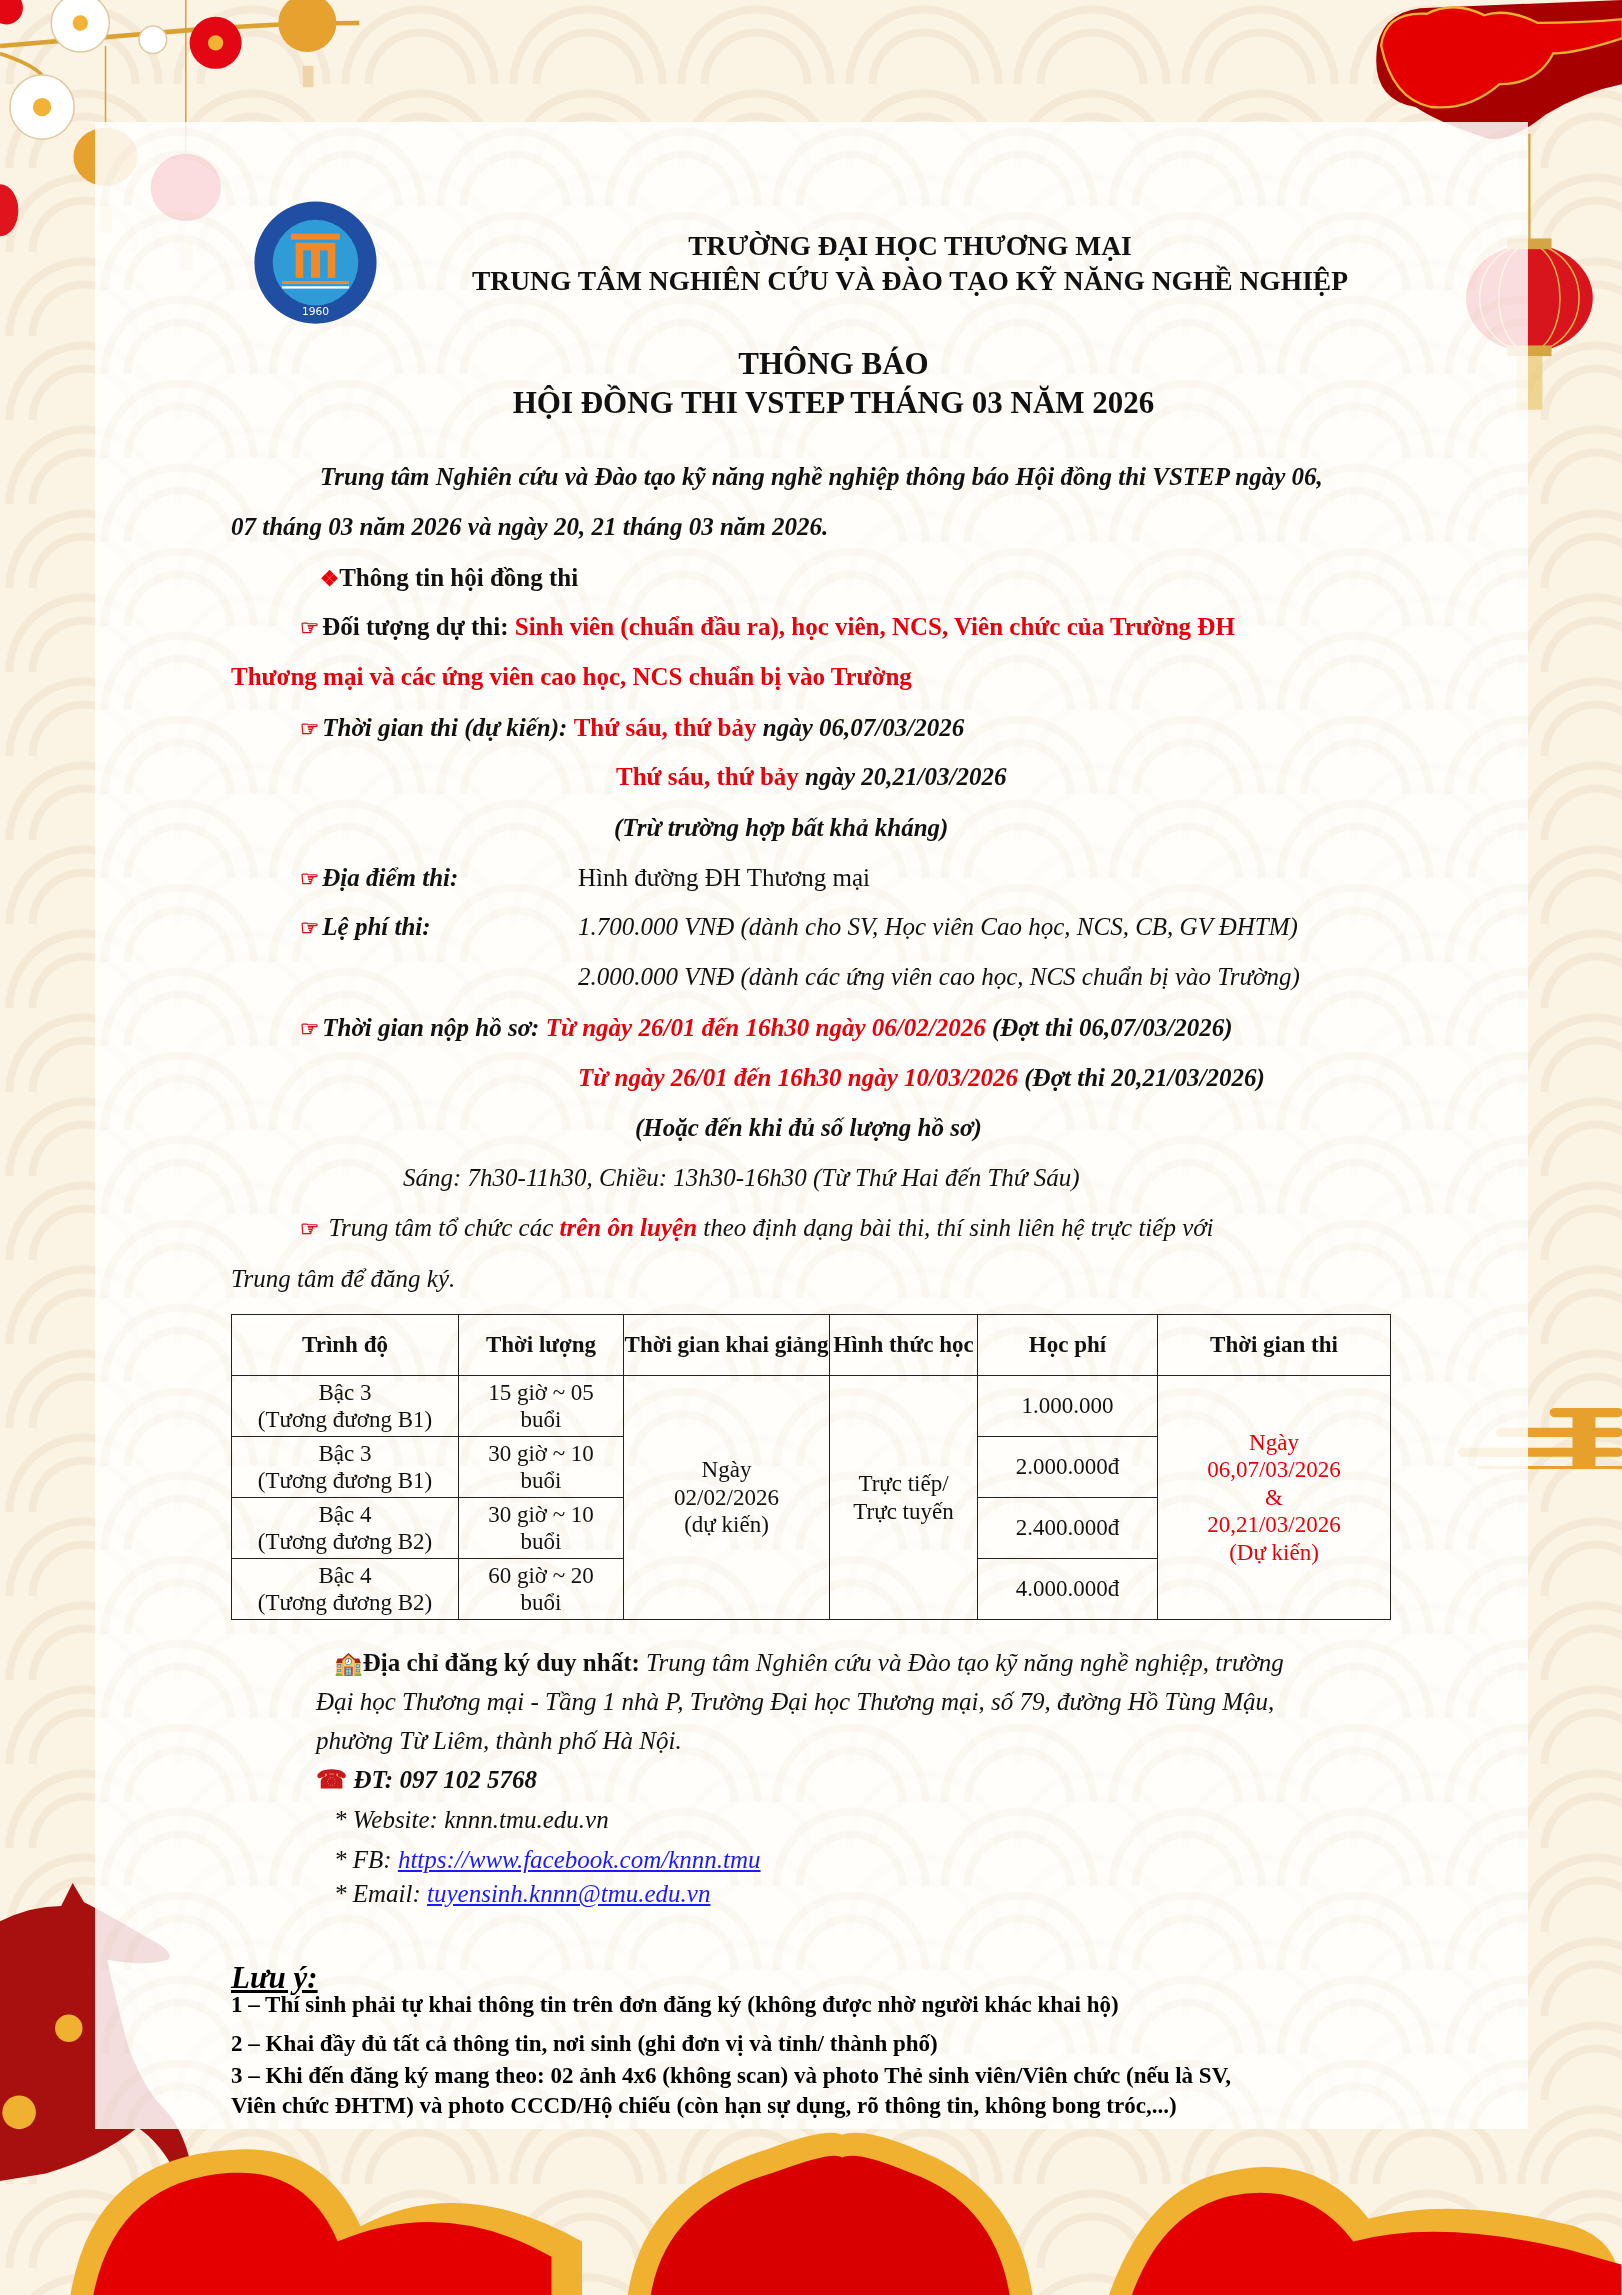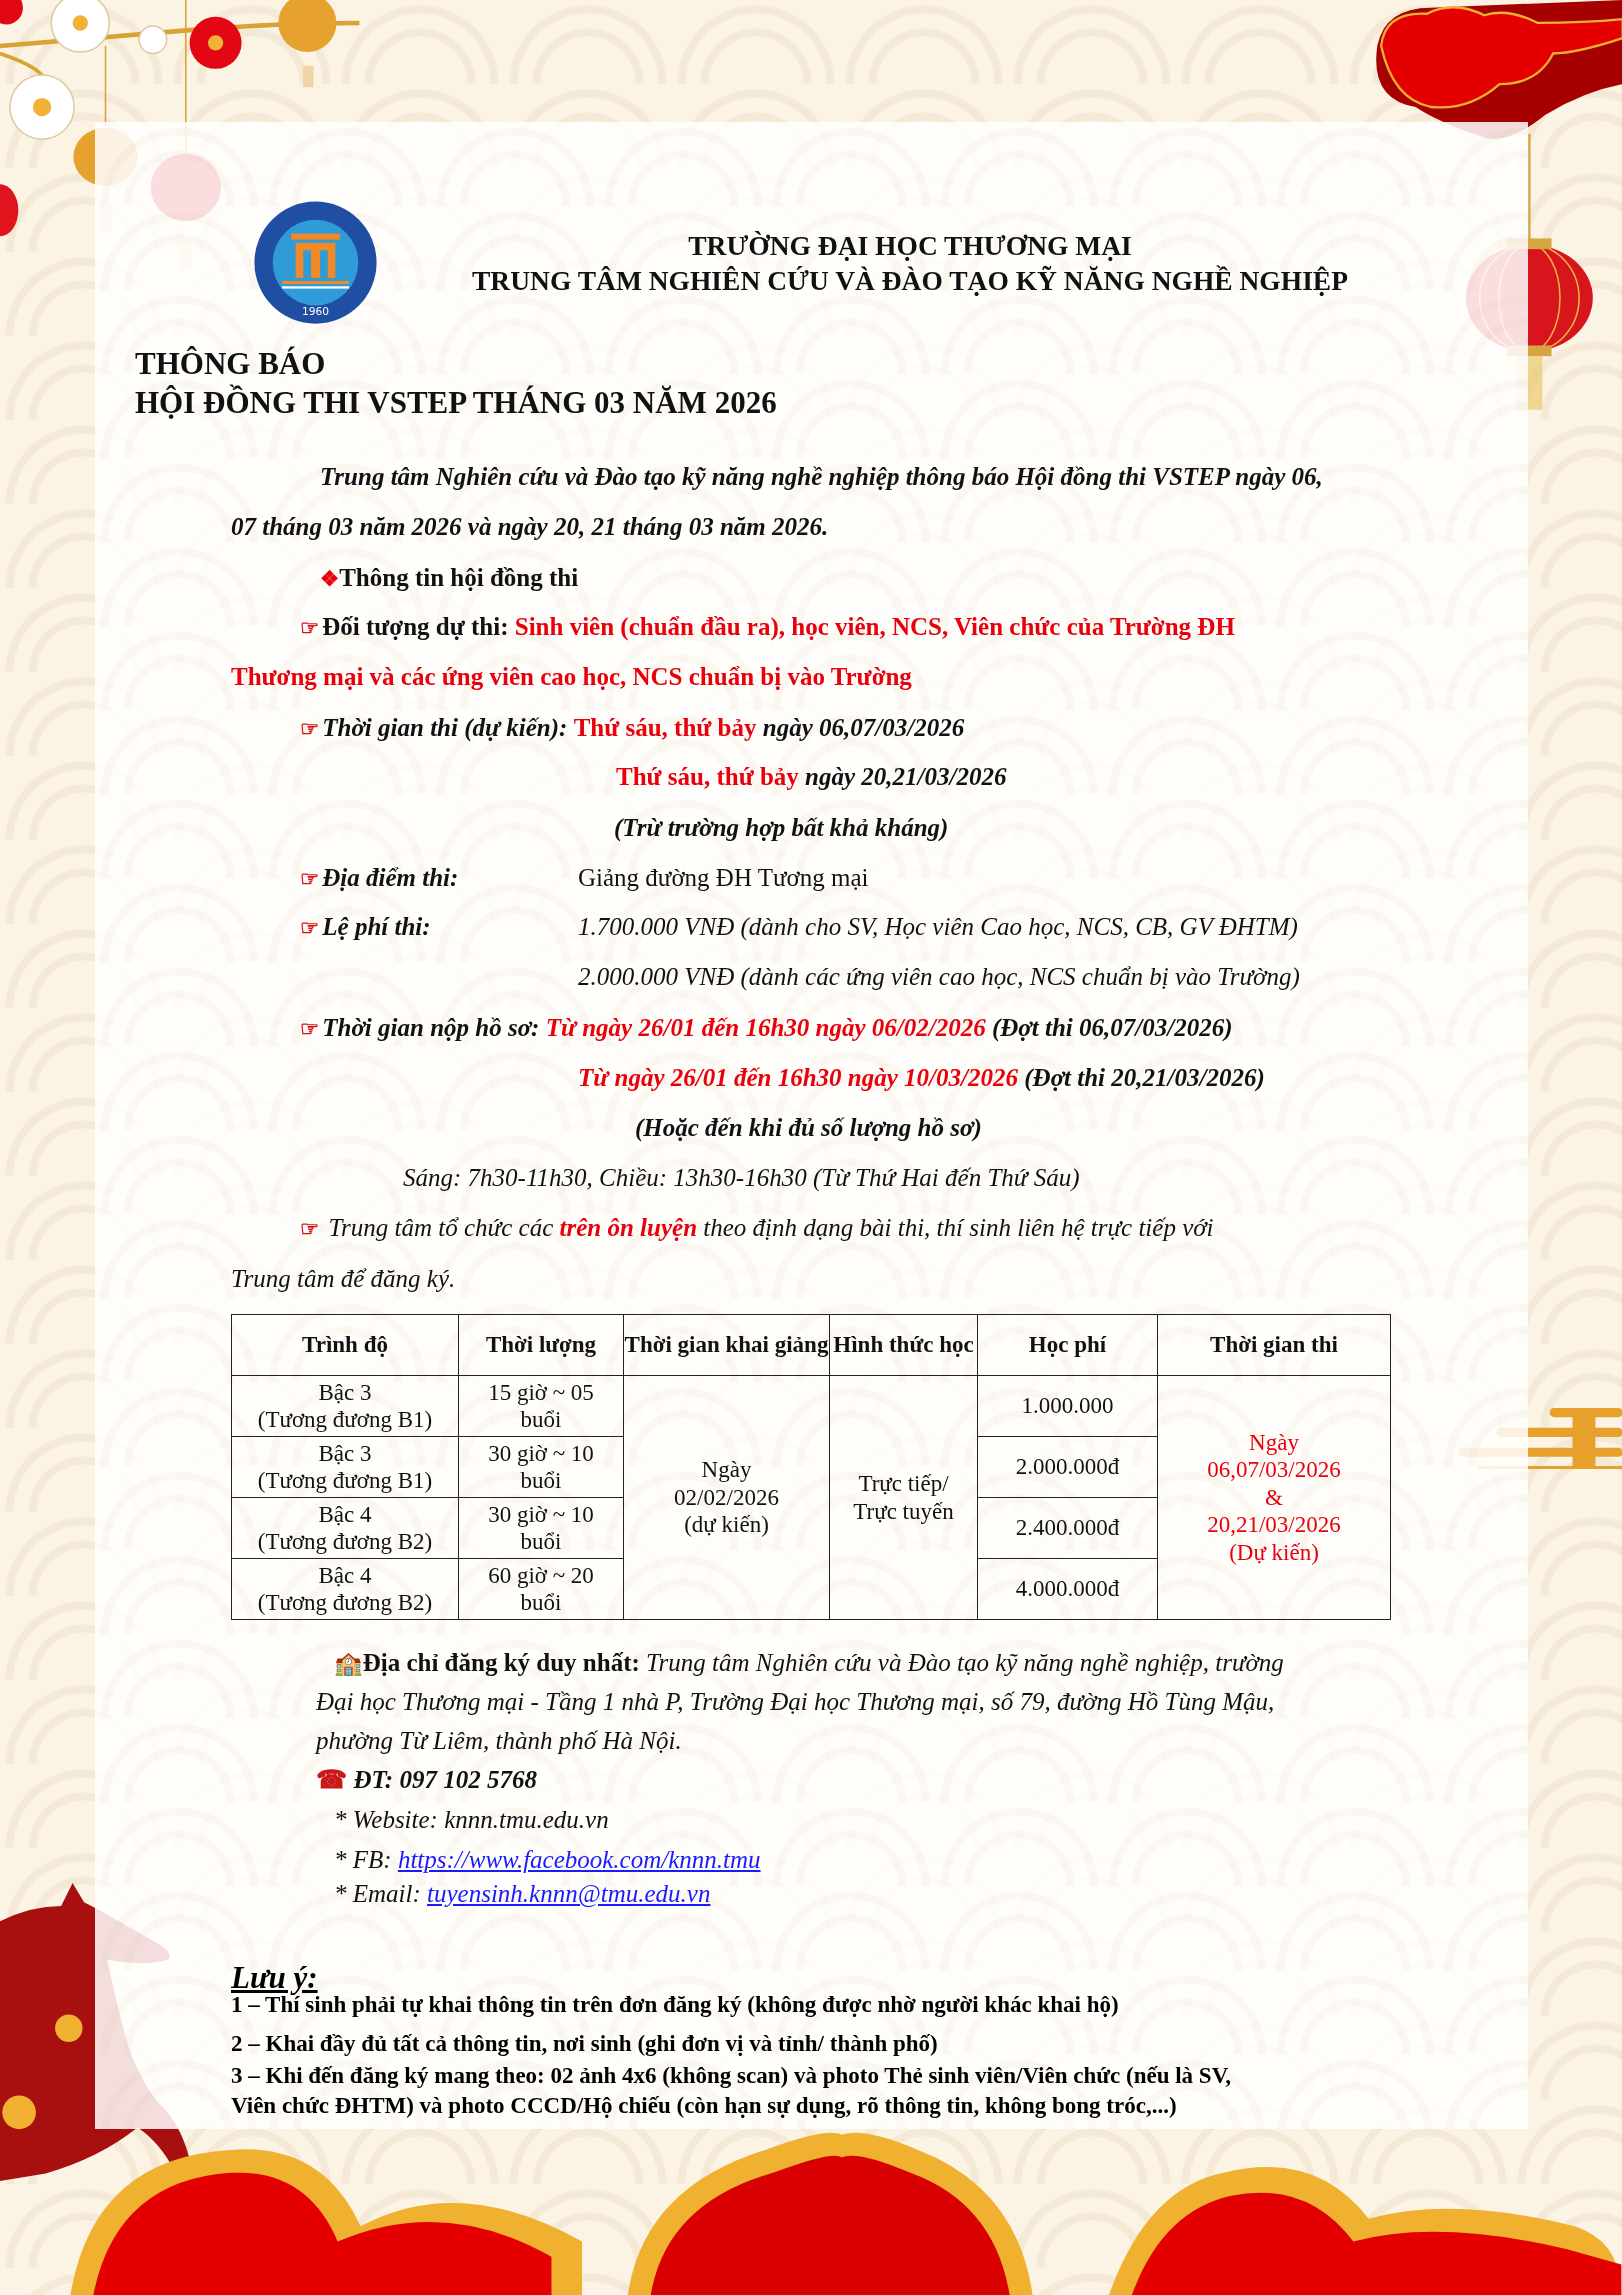--- a/index.html
+++ b/index.html
@@ -6,21 +6,21 @@
   body{width:1623px;height:2295px;position:relative;overflow:hidden;
        background:#fbf3e4;font-family:"Liberation Serif","DejaVu Serif",serif;color:#111;}
   .bg-pattern{position:absolute;inset:0;
     background-image:
       radial-gradient(circle at 50% 100%, transparent 47px, rgba(214,190,150,0.18) 48px, rgba(214,190,150,0.18) 55px, transparent 56px, transparent 70px, rgba(214,190,150,0.18) 71px, rgba(214,190,150,0.18) 78px, transparent 79px);
     background-size:168px 84px;}
   .panel{position:absolute;left:95px;top:122px;width:1433px;height:2007px;background:rgba(255,255,255,0.86);}
   .panel .bg-pattern{opacity:0.55;}
   .abs{position:absolute;}
   .hdr{left:428px;width:964px;text-align:center;font-weight:bold;font-size:27.5px;line-height:35px;margin-top:20px;}
-  .title{left:95px;width:1477px;text-align:left;font-weight:bold;font-size:31px;line-height:40px;margin-left:40px;}
+  .title{left:95px;width:1477px;text-align:center;font-weight:bold;font-size:31px;line-height:40px;}
   .line{position:absolute;font-size:25px;line-height:31px;white-space:nowrap;}
   .red{color:#e8000b;}
   .b{font-weight:bold;}
   .i{font-style:italic;}
   .u{text-decoration:underline;}
   .link{color:#1a1aff;text-decoration:underline;}
   .hand{color:#d6101a;font-style:normal;font-weight:bold;font-size:21.4px;margin-right:3.1px;}
   .diamond{color:#e8000b;font-size:21.4px;}
   table.course{position:absolute;left:231px;top:1314px;border-collapse:collapse;
      font-size:23px;line-height:27.5px;text-align:center;}
@@ -142,21 +142,21 @@
   <span class="hand">☞</span><span>Thời gian thi (dự kiến): </span><span class="red" style="font-style:normal">Thứ sáu, thứ bảy</span><span> ngày 06,07/03/2026</span>
 </div>
 <div class="line b i" style="left:616px;top:761px">
   <span class="red" style="font-style:normal">Thứ sáu, thứ bảy</span><span> ngày 20,21/03/2026</span>
 </div>
 <div class="line b i" style="left:614px;top:812px">(Trừ trường hợp bất khả kháng)</div>
 
 <div class="line b i" style="left:300px;top:862px">
   <span class="hand">☞</span><span>Địa điểm thi:</span>
 </div>
-<div class="line" style="left:578px;top:862px">Giảng đường ĐH Tương mại</div>
+<div class="line" style="left:578px;top:862px">Hình đường ĐH Thương mại</div>
 
 <div class="line b i" style="left:300px;top:911px">
   <span class="hand">☞</span><span>Lệ phí thi:</span>
 </div>
 <div class="line i" style="left:578px;top:911px">1.700.000 VNĐ (dành cho SV, Học viên Cao học, NCS, CB, GV ĐHTM)</div>
 <div class="line i" style="left:578px;top:961px">2.000.000 VNĐ (dành các ứng viên cao học, NCS chuẩn bị vào Trường)</div>
 
 <div class="line b i" style="left:300px;top:1012px">
   <span class="hand">☞</span><span>Thời gian nộp hồ sơ: </span><span class="red">Từ ngày 26/01 đến 16h30 ngày 06/02/2026</span><span> (Đợt thi 06,07/03/2026)</span>
 </div>

